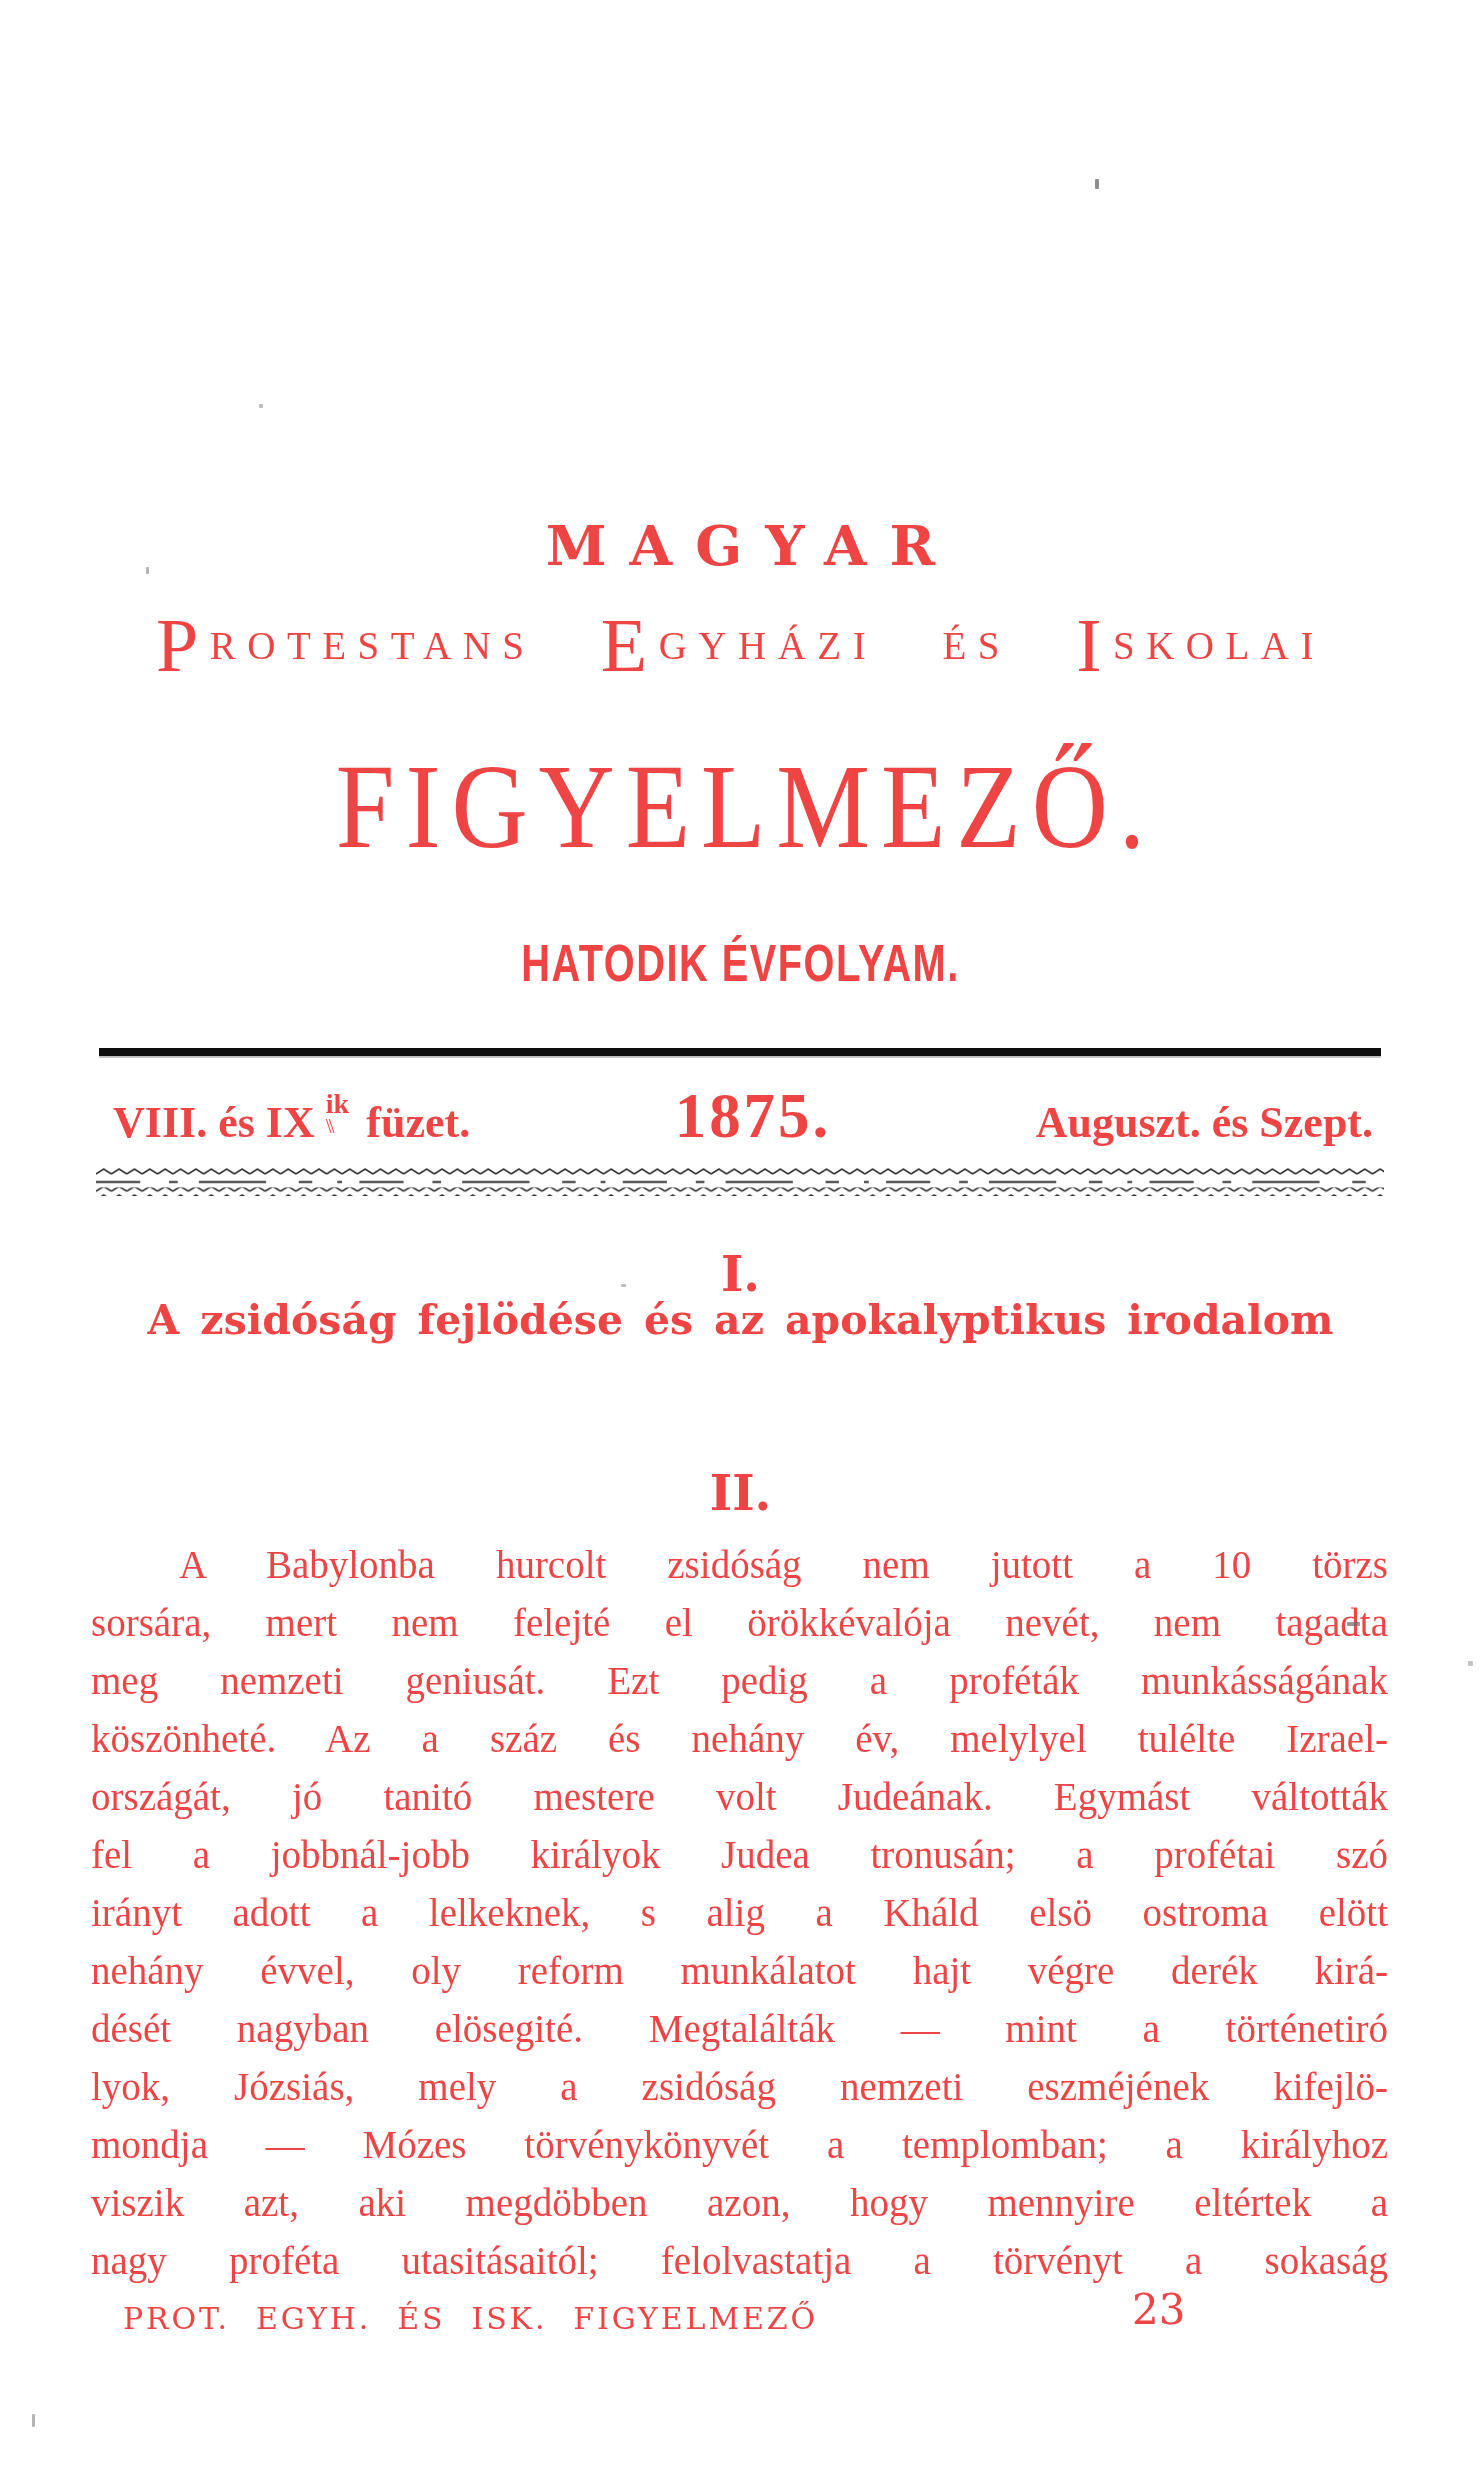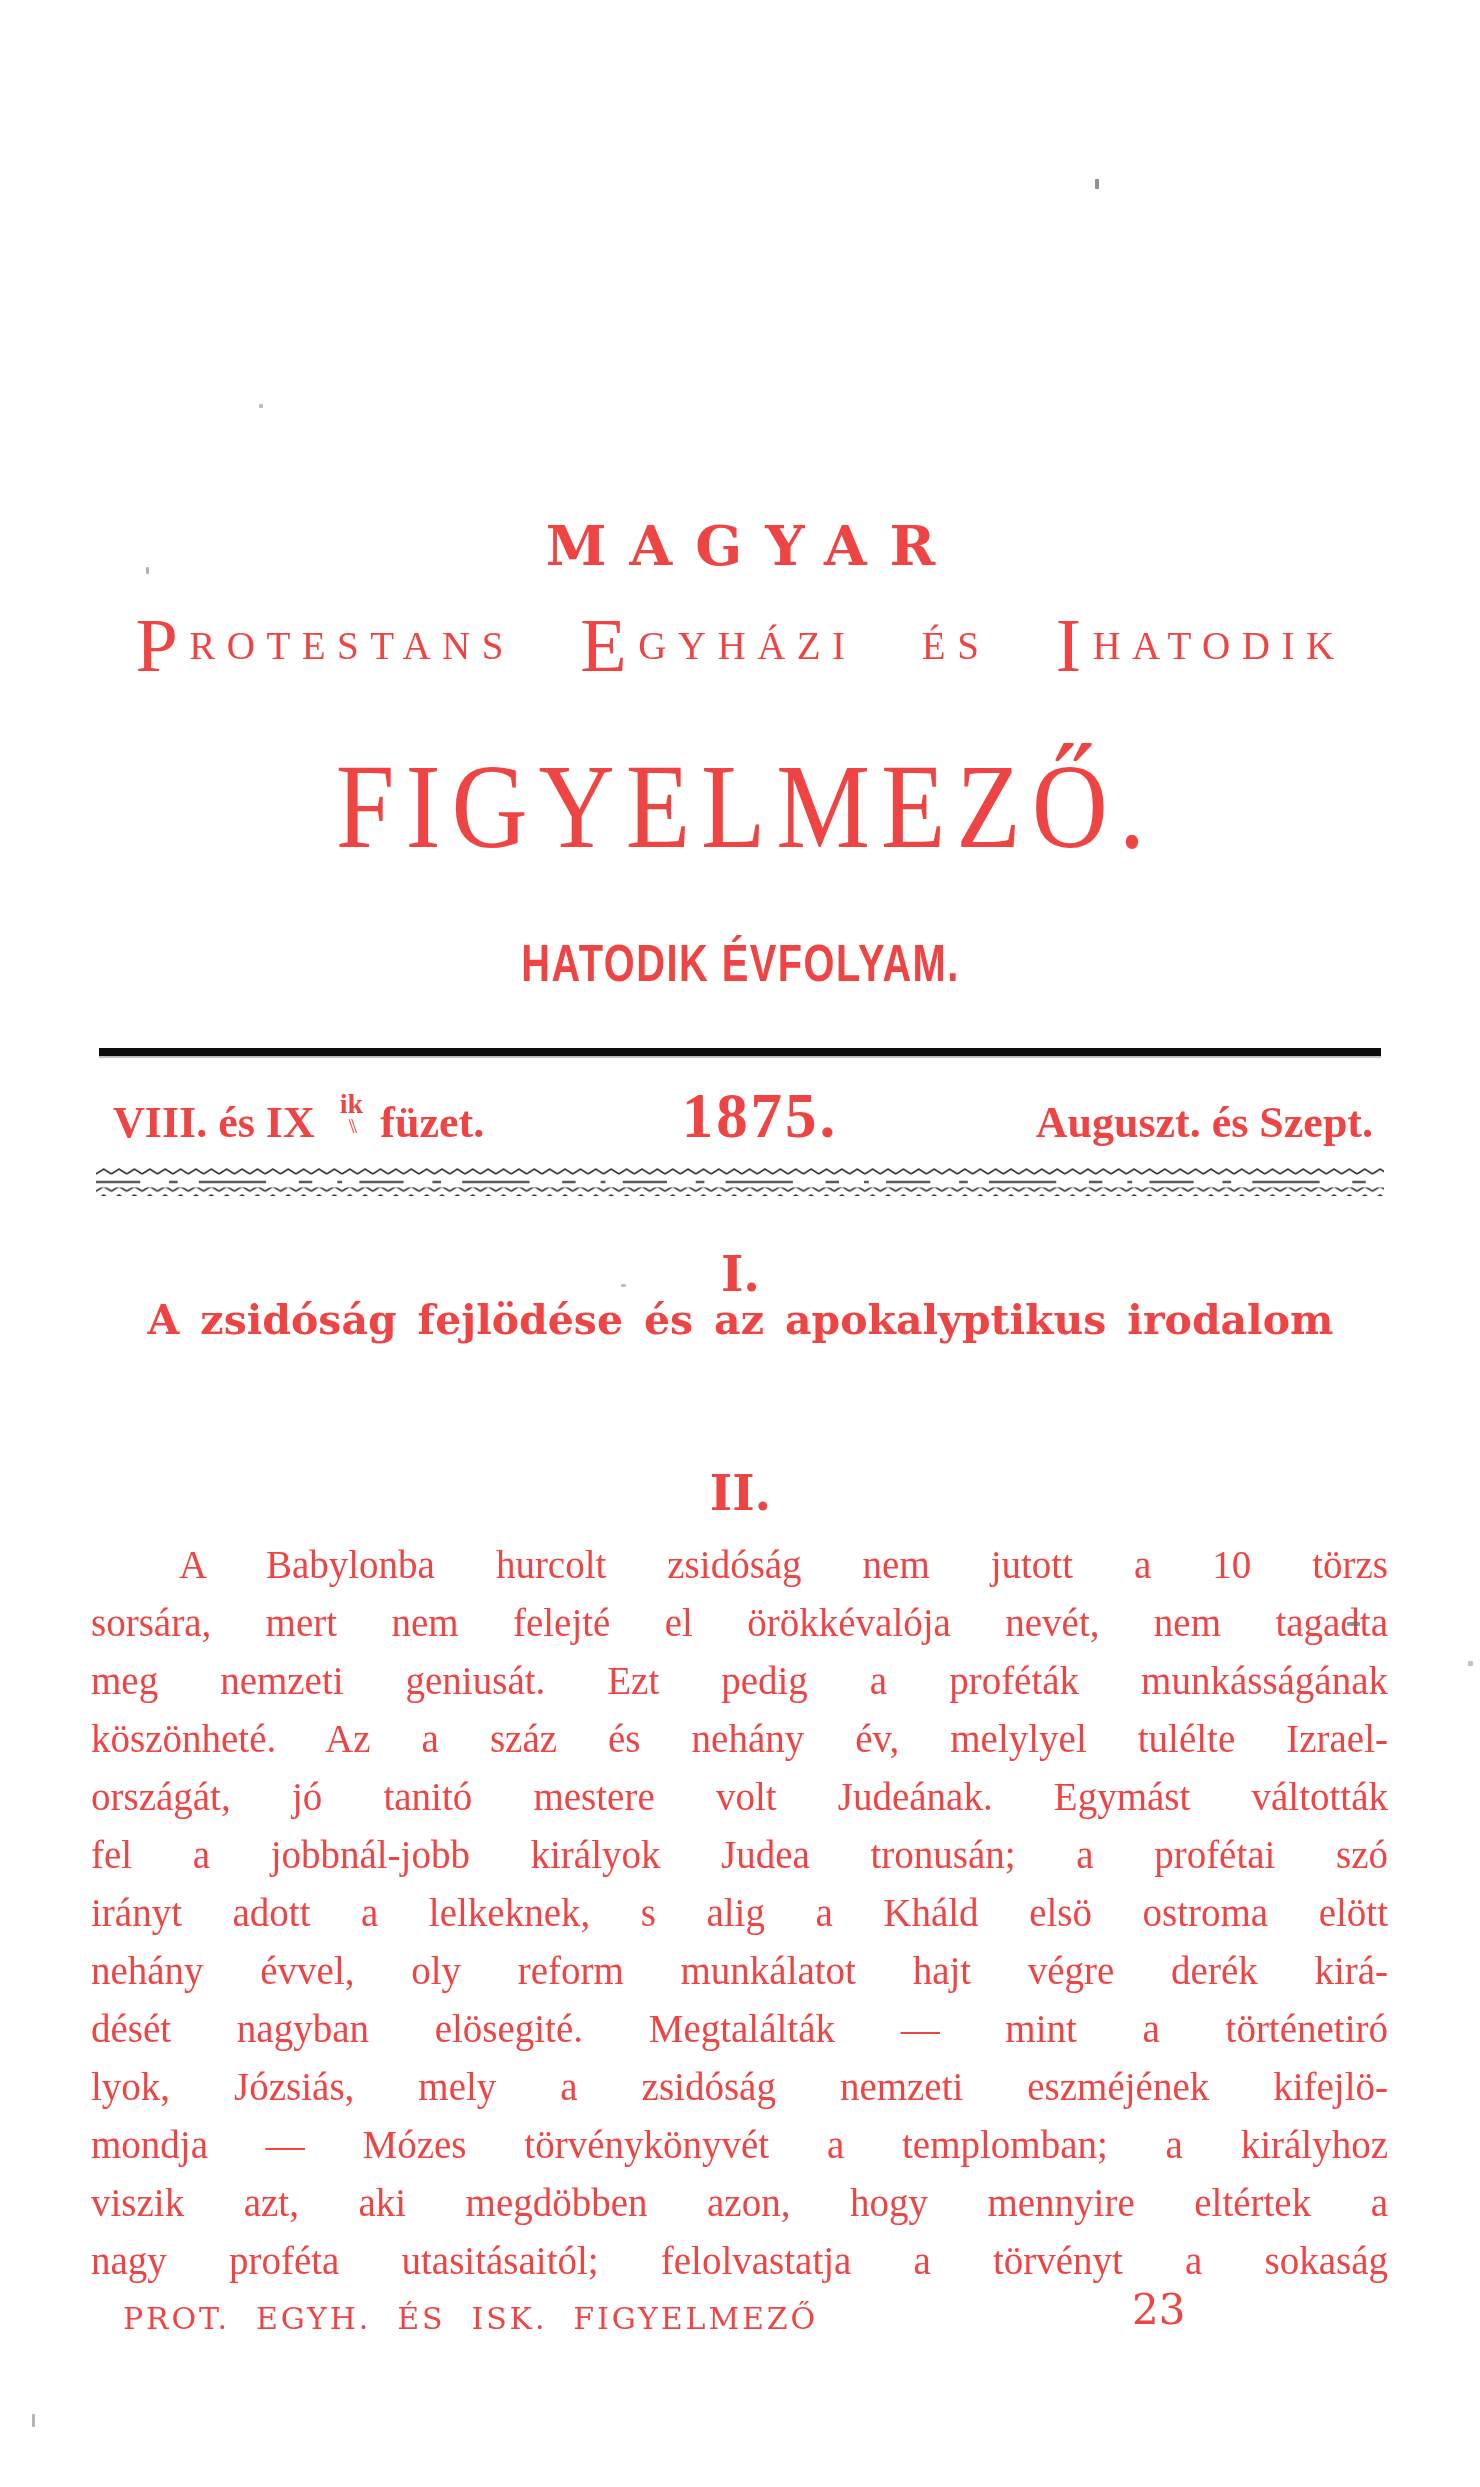--- a/index.html
+++ b/index.html
@@ -52,23 +52,23 @@
     box-shadow:0 1.9px 0 rgba(0,0,0,0.25);
   }
   .issue-line {
     position:absolute; top:1080px; left:113px; right:108px;
     display:flex; justify-content:space-between; align-items:baseline;
     font-family:Liberation Serif, serif; font-weight:bold;
   }
   .issue-left, .issue-right { font-size:44px; }
   .issue-year { font-size:63px; letter-spacing:2.9px; }
   .sup-stack {
-    display:inline-flex; flex-direction:column; align-items:center;
+    display:inline-flex; flex-direction:column; 
     vertical-align:top; transform:translateY(-3.8px);
-    margin-left:25px; line-height:0.8;
+    margin-left:11px; line-height:0.8;
   }
   .sup-stack .sup { font-size:28px; }
   .sup-stack .submark { font-size:21px; letter-spacing:-2.9px; margin-top:2.9px; font-weight:normal; }
   .issue-left .suffix { margin-left:17.3px; }
   
   .wavy { position:absolute; top:1167px; left:96px; }
   
   .sec-num {
     position:absolute; left:0; width:100%; text-align:center;
     font-family:"DejaVu Serif", serif; font-weight:bold; font-size:48px;
@@ -121,21 +121,21 @@
 <body>
 
 <div class="page">
 
   <div class="magyar">MAGYAR</div>
 
   <div class="subtitle">
     <span class="word"><span class="init">P</span><span>ROTESTANS</span></span>
     <span class="word"><span class="init">E</span><span>GYHÁZI</span></span>
     <span class="word">ÉS</span>
-    <span class="word"><span class="init">I</span><span>HATODIK</span></span>
+    <span class="word"><span class="init">I</span><span>SKOLAI</span></span>
   </div>
 
   <div class="main-title">FIGYELMEZŐ.</div>
 
   <div class="volume">HATODIK ÉVFOLYAM.</div>
 
   <div class="rule"></div>
 
   <div class="issue-line">
     <div class="issue-left">

